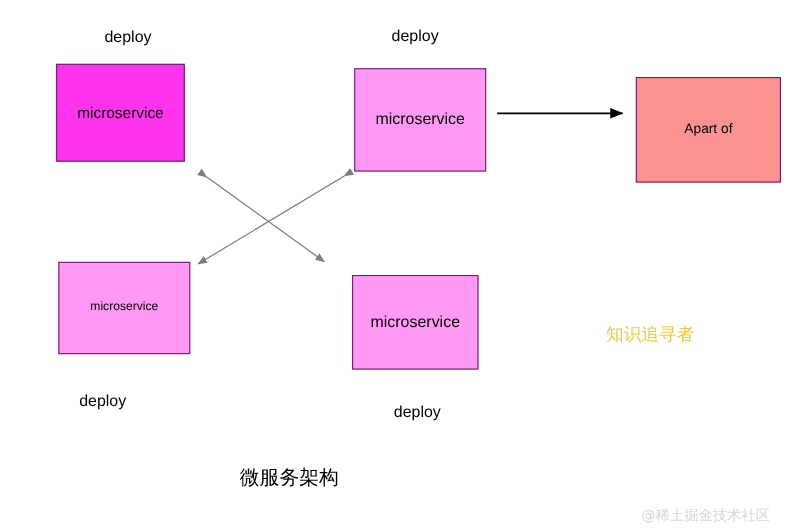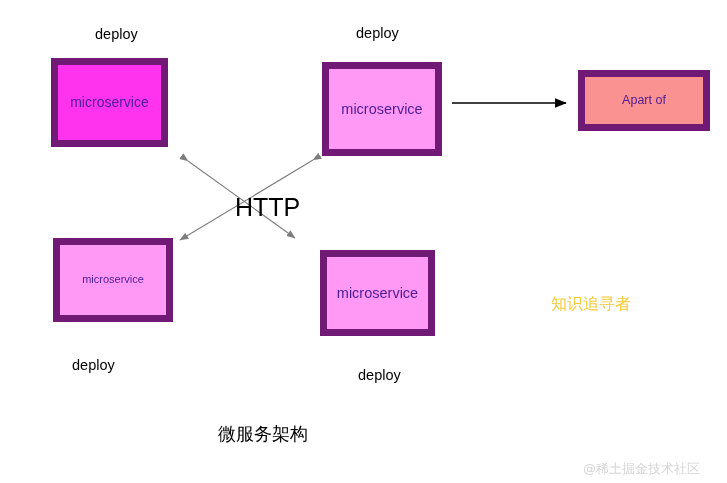--- a/index.html
+++ b/index.html
@@ -13,26 +13,26 @@
   #canvas {
     position: relative;
     width: 727px;
     height: 483px;
     background: #ffffff;
     overflow: hidden;
   }
   .box {
     position: absolute;
     box-sizing: border-box;
-    border: 7px solid #701a75;
+    border: 1px solid #701a75;
     display: flex;
     align-items: center;
     justify-content: center;
     text-align: center;
-    color: #4c1d95;
+    color: #000000;
     line-height: 1.25;
     user-select: none;
   }
   .box-ms1 {
     left: 51px; top: 58px; width: 117px; height: 89px;
     background: #ff33ee;
     font-size: 14px;
   }
   .box-ms2 {
     left: 322px; top: 62px; width: 120px; height: 94px;
@@ -43,21 +43,21 @@
     left: 53px; top: 238px; width: 120px; height: 84px;
     background: #ff99f5;
     font-size: 11px;
   }
   .box-ms4 {
     left: 320px; top: 250px; width: 115px; height: 86px;
     background: #ff99f5;
     font-size: 14.5px;
   }
   .box-app {
-    left: 578px; top: 70px; width: 132px; height: 61px;
+    left: 578px; top: 70px; width: 132px; height: 96px;
     background: #fb9292;
     font-size: 12.5px;
   }
   .box-app .app-line { display: block; }
   .label {
     position: absolute;
     color: #000000;
     font-size: 14.5px;
     white-space: nowrap;
     user-select: none;
@@ -137,19 +137,18 @@
   <div class="box box-ms4">
     <span>microservice</span>
   </div>
 
   <div class="box box-app">
     <span>
       <span class="app-line">Apart of</span>
     </span>
   </div>
 
-  <div class="label lbl-http">HTTP</div>
 
   <div class="label watermark-mid">知识追寻者</div>
   <div class="label watermark-corner">@稀土掘金技术社区</div>
   <div class="label lbl-title">微服务架构</div>
 
 </div>
 
 </body></html>

